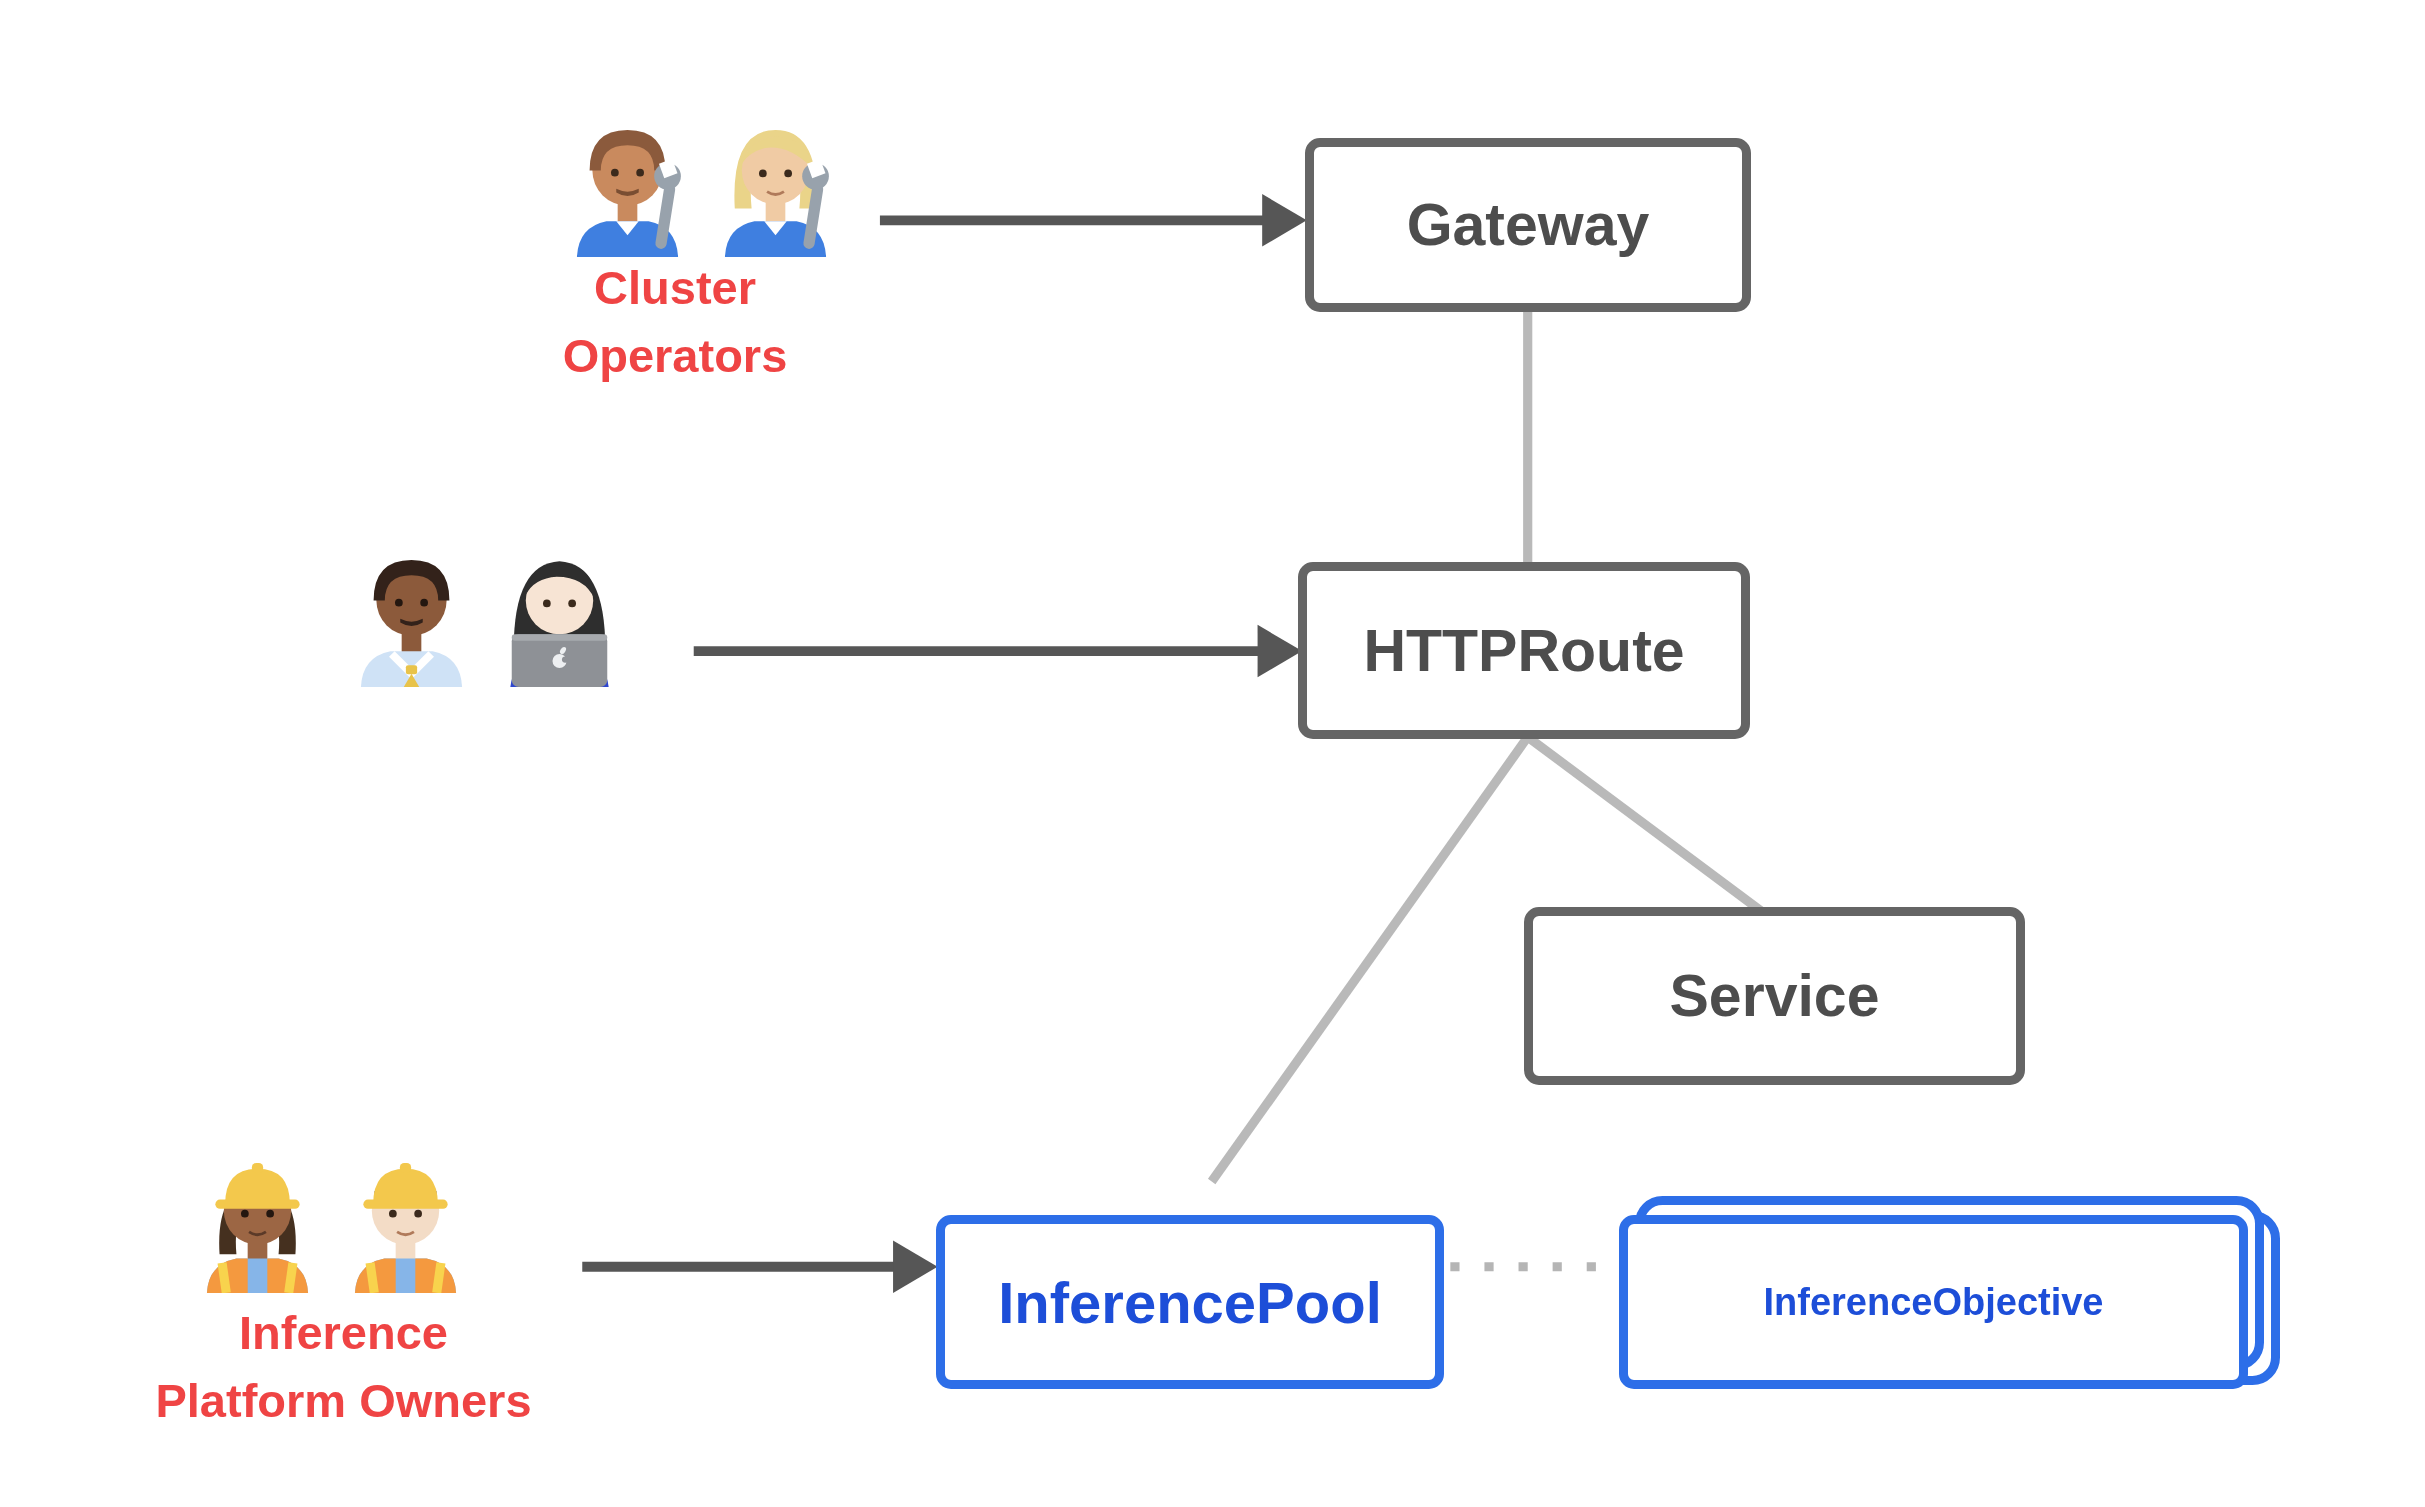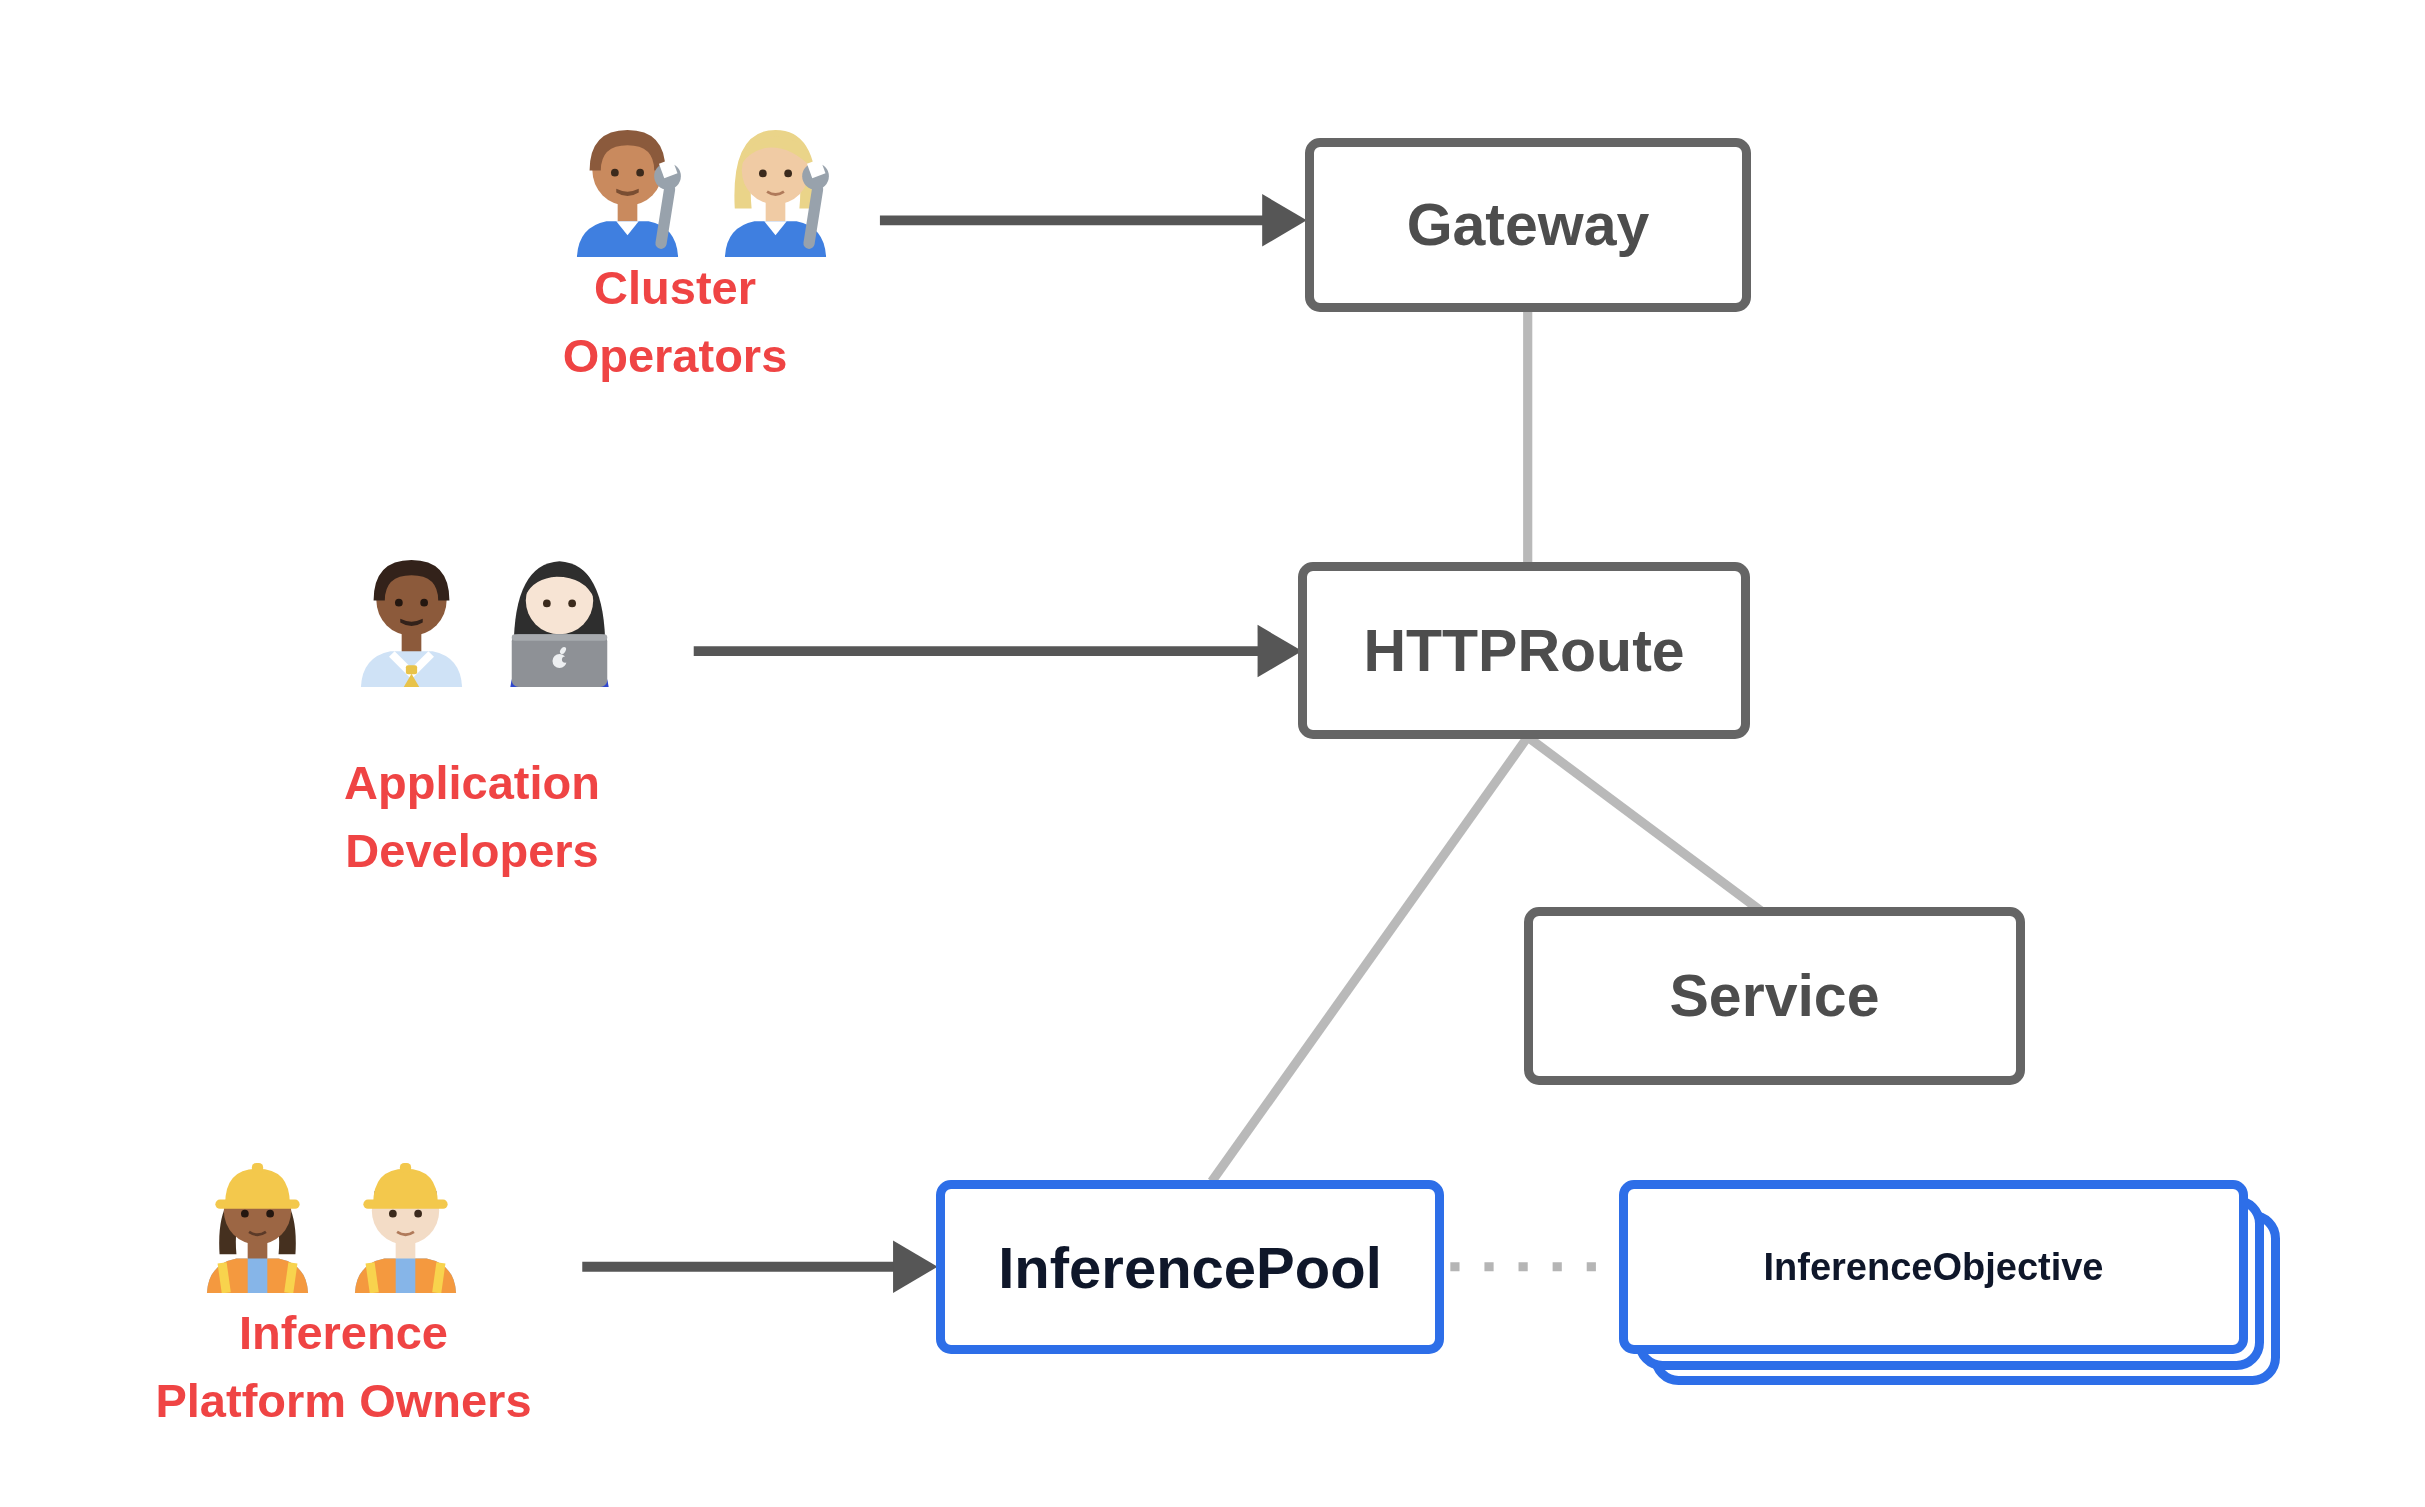--- a/index.html
+++ b/index.html
@@ -2,21 +2,21 @@
 <html style="font-size:10.5px"><head>
 <meta charset="utf-8">
 <style>
   html,body{margin:0;padding:0;background:#ffffff;}
   .canvas{position:relative;width:2426px;height:1508px;background:#ffffff;overflow:hidden;
           font-family:"Liberation Sans",sans-serif;}
   svg.connectors{position:absolute;left:0;top:0;z-index:0;}
   .node{position:absolute;box-sizing:border-box;background:#ffffff;border:9.2px solid #656565;
         border-radius:15px;display:flex;align-items:center;justify-content:center;
         font-weight:700;font-size:59px;color:#4d4d4d;z-index:3;letter-spacing:0px;text-align:center;}
-  .node.blue{border-color:#2D6EE8;color:#0f172a;}
+  .node.blue{border-color:#2D6EE8;color:#1d4ed8;margin-top:35px;}
   .echo{position:absolute;box-sizing:border-box;background:#ffffff;border:9.2px solid #2D6EE8;
         border-radius:27.5px;}
   .emoji-row{position:absolute;display:flex;gap:6.6px;z-index:2;}
   .emoji-row svg{width:141px;height:151px;display:block;}
   .actor-label{position:absolute;text-align:center;font-weight:700;font-size:47px;
                line-height:68px;color:#ef4444;z-index:2;}
 </style>
 </head>
 <body>
 
@@ -120,24 +120,20 @@
       <circle cx="82" cy="96" r="5.5" fill="#3B2A1C"></circle>
         <circle cx="118" cy="96" r="5.5" fill="#3B2A1C"></circle>
       <path d="M30,215 Q34,178 70,170 L130,170 Q166,178 170,215 Z" fill="#2F47CE"></path>
       <rect x="32" y="140" width="136" height="75" rx="10" fill="#8E9196"></rect>
       <rect x="32" y="140" width="136" height="9" rx="4.5" fill="#A7AAAE"></rect>
       <circle cx="100" cy="178" r="10" fill="#EDEFF1"></circle>
       <circle cx="108" cy="176" r="4.5" fill="#8E9196"></circle>
       <ellipse cx="105" cy="163" rx="3.5" ry="5.5" fill="#EDEFF1" transform="rotate(35 105 163)"></ellipse>
     </svg>
   </div>
-  <div class="actor-label" style="left:262px;top:749px;width:420px;">
-    <div>Application</div>
-    <div>Developers</div>
-  </div>
 
   <div class="emoji-row" style="left:187px;top:1142px;">
     <svg viewBox="0 0 200 215">
       <path d="M46,160 Q40,66 100,60 Q160,66 154,160 L130,160 Q136,92 100,88 Q64,92 70,160 Z" fill="#45301F"></path>
       <circle cx="100" cy="98" r="48" fill="#9C6644"></circle>
       <circle cx="82" cy="102" r="5.5" fill="#241710"></circle>
         <circle cx="118" cy="102" r="5.5" fill="#241710"></circle>
       <path d="M88,128 Q100,136 112,128" stroke="#5B3A28" stroke-width="4" fill="none"></path>
       <path d="M54,88 Q54,38 100,38 Q146,38 146,88 Z" fill="#F3C84C"></path>
       <rect x="40" y="82" width="120" height="13" rx="6.5" fill="#F3C84C"></rect>

